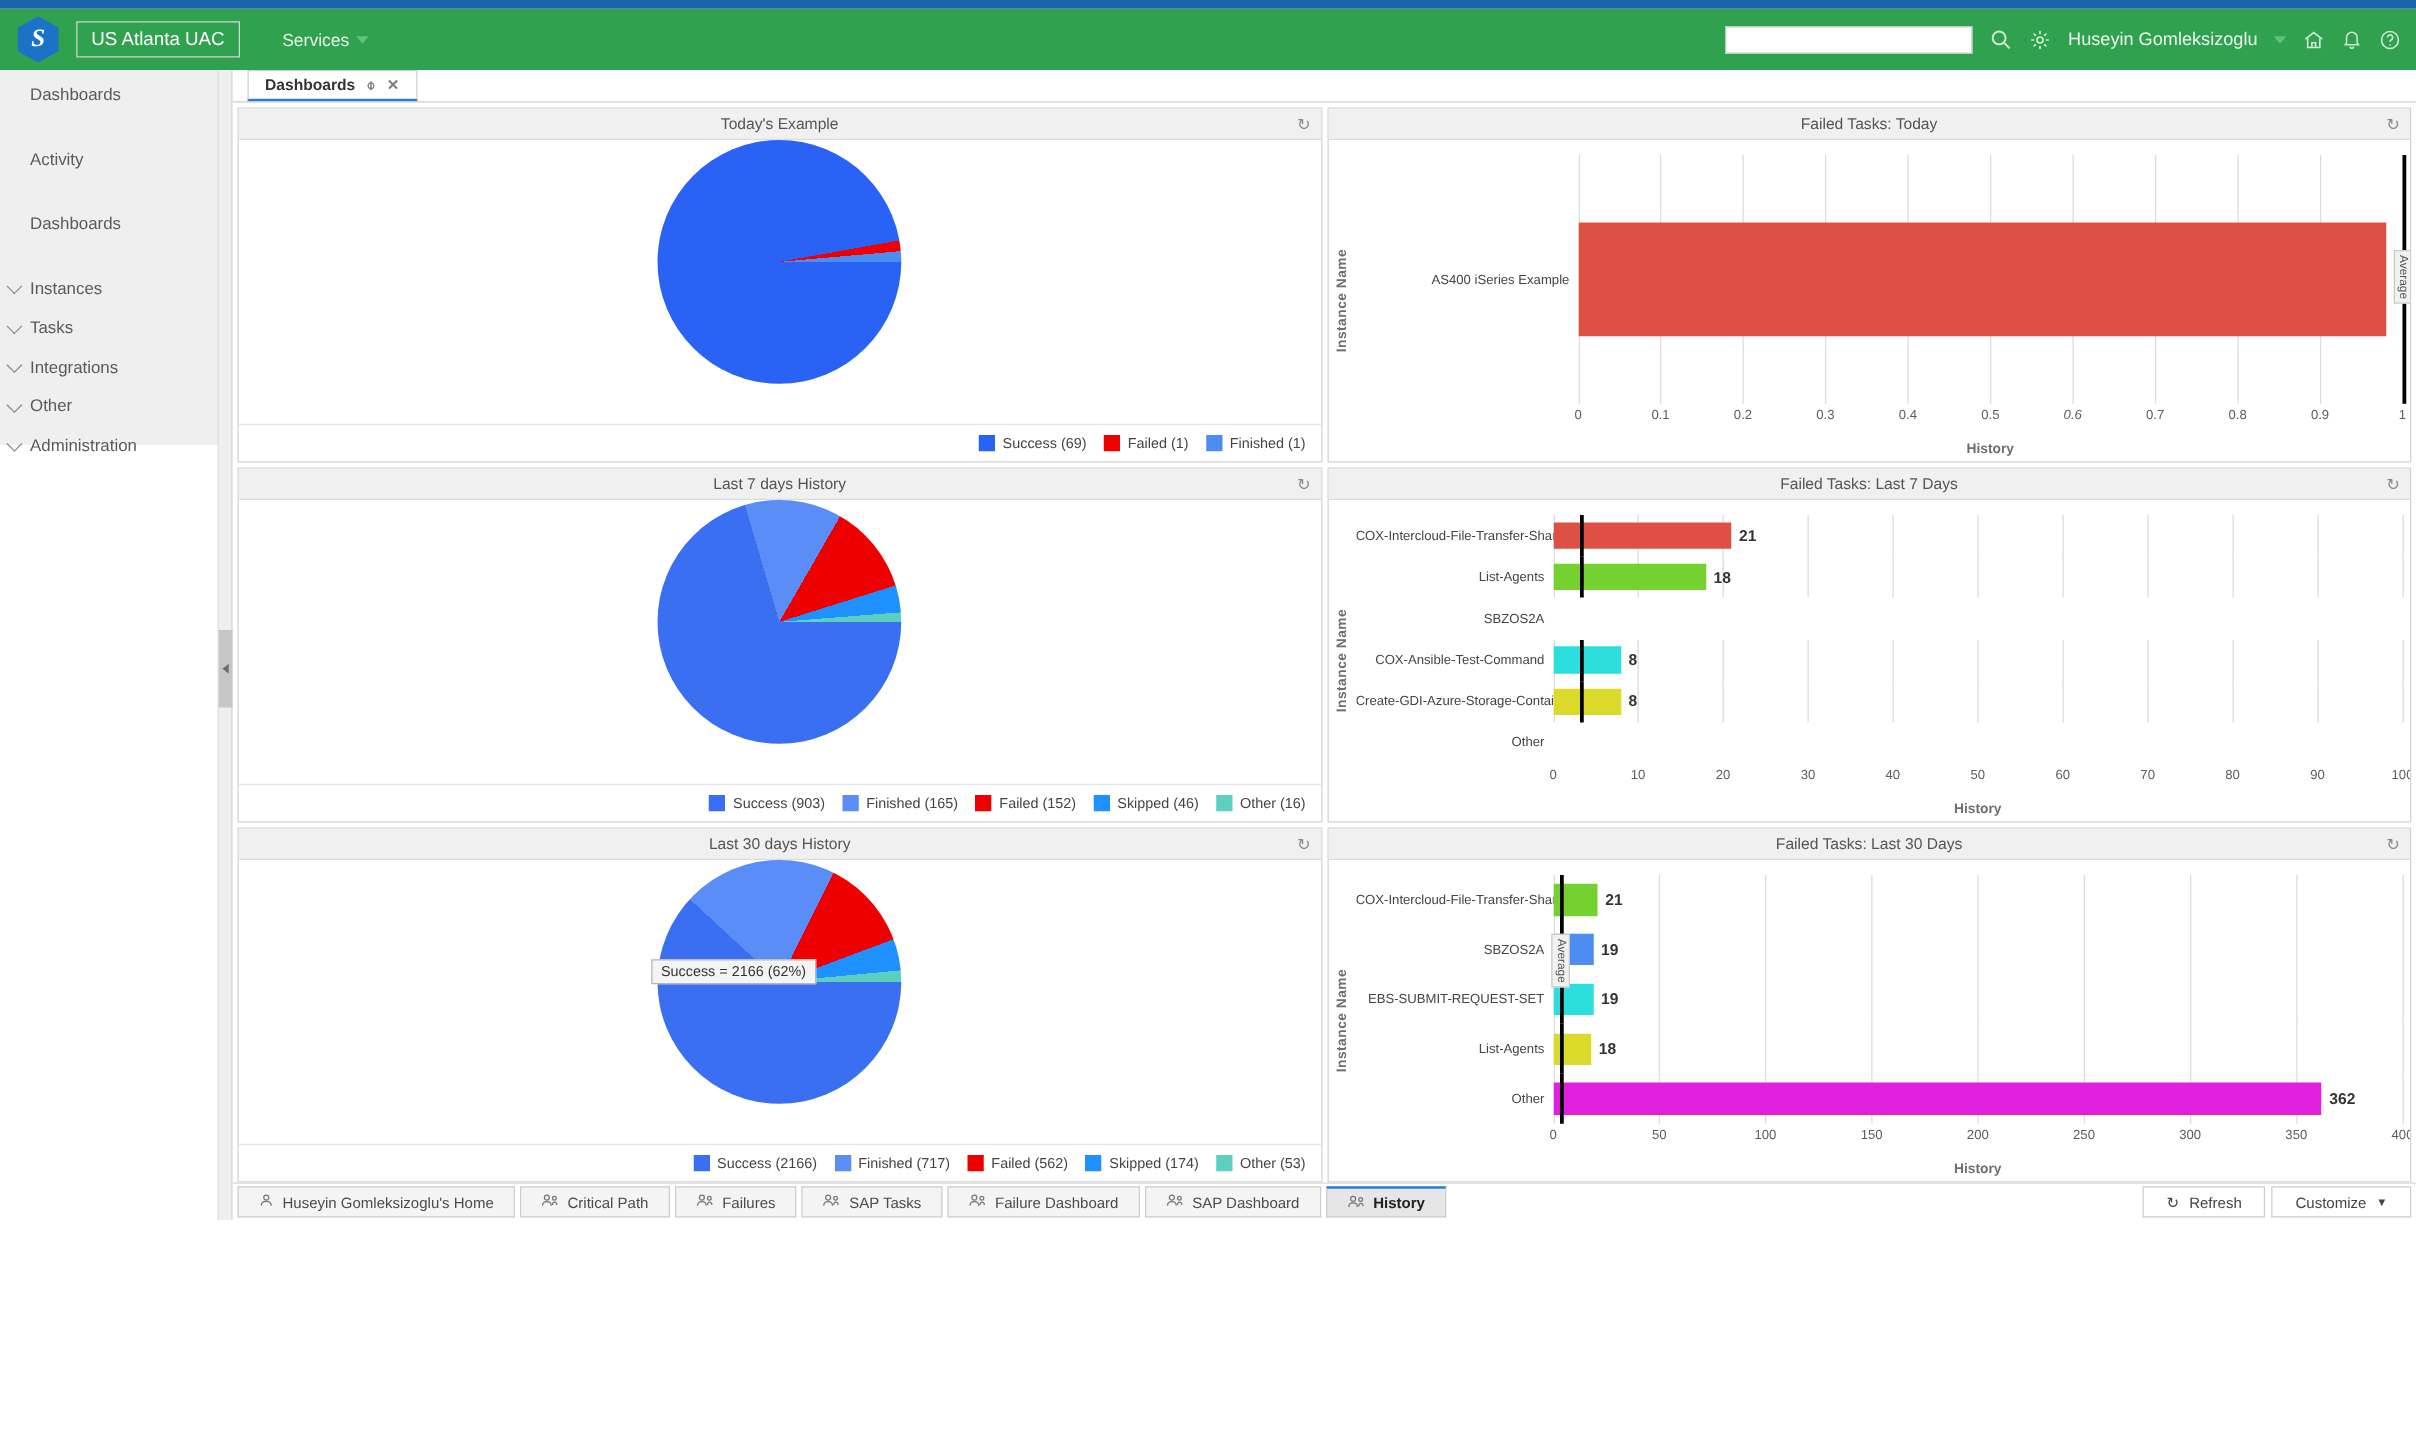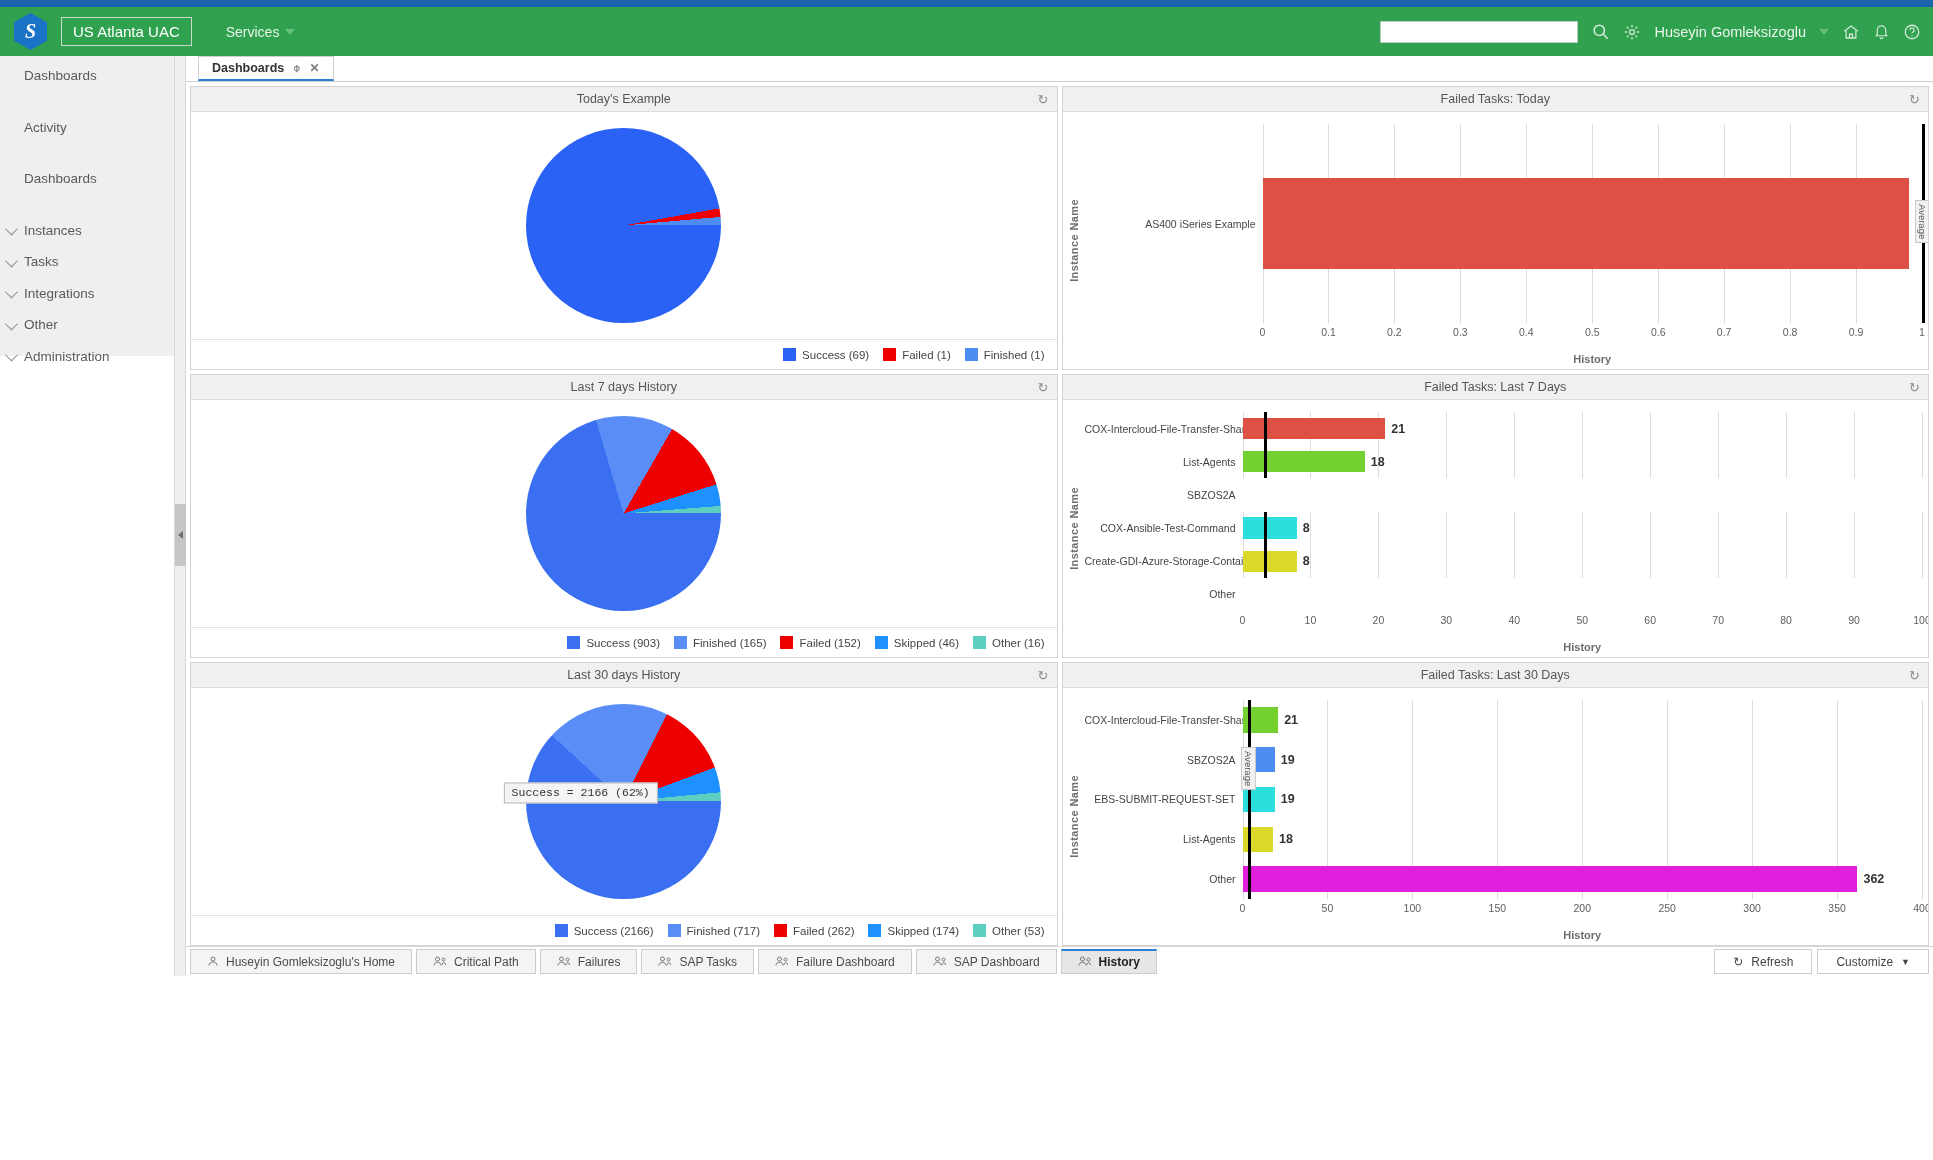--- a/index.html
+++ b/index.html
@@ -98,21 +98,21 @@
   .panel-hd {
     height: 25px; background: #f0f0f0; border-bottom: 1px solid #dcdcdc;
     display: flex; align-items: center; justify-content: center;
     position: relative; font-size: 12.5px; color: #555;
   }
   .panel-hd .refresh {
     position: absolute; right: 8px; color: #8d8d8d; font-size: 13px; cursor: pointer;
   }
   .panel-body { flex: 1; position: relative; min-height: 0; overflow: hidden; }
   
-  .pie-area { position: absolute; inset: 0 0 30px 0; display: flex; align-items: center; justify-content: center; font-family: Liberation Mono, monospace; }
+  .pie-area { position: absolute; inset: 0 0 30px 0; display: flex; justify-content: center; }
   .pie { width: 195px; height: 195px; border-radius: 50%; position: relative; }
   .pie-tooltip {
     position: absolute; background: #f4f4f4; border: 1px solid #b6b6b6;
     font-size: 11.5px; color: #333; padding: 3px 7px; white-space: nowrap;
     left: 50%; top: 50%; transform: translate(-78%, -93%);
   }
   .legend {
     position: absolute; bottom: 0; left: 0; right: 0; height: 30px;
     border-top: 1px solid #e3e3e3; display: flex; align-items: center;
     justify-content: flex-end; gap: 14px; padding-right: 12px;
@@ -341,21 +341,21 @@
                 </div>
                 <div class="bc-axis">
                   <div class="bc-axis-spacer" style="width: 178px;"></div>
                   <div class="bc-axis-plot">
                     <span class="tick" style="left: 0%;">0</span>
                     <span class="tick" style="left: 10%;">0.1</span>
                     <span class="tick" style="left: 20%;">0.2</span>
                     <span class="tick" style="left: 30%;">0.3</span>
                     <span class="tick" style="left: 40%;">0.4</span>
                     <span class="tick" style="left: 50%;">0.5</span>
-                    <span class="tick" style="left: 60%;">0.6</span>
+                    <span class="tick" style="left: 60%; font-style: italic;">0.6</span>
                     <span class="tick" style="left: 70%;">0.7</span>
                     <span class="tick" style="left: 80%;">0.8</span>
                     <span class="tick" style="left: 90%;">0.9</span>
                     <span class="tick" style="left: 100%;">1</span>
                   </div>
                 </div>
                 <div class="bc-xtitle" style="padding-left: 178px;">History</div>
               </div>
             </div>
         </div>
@@ -535,21 +535,21 @@
               <div class="lg">
                 <span class="sw" style="background: rgb(59, 111, 242);"></span>
                 <span>Success (2166)</span>
               </div>
               <div class="lg">
                 <span class="sw" style="background: rgb(90, 141, 245);"></span>
                 <span>Finished (717)</span>
               </div>
               <div class="lg">
                 <span class="sw" style="background: rgb(238, 0, 0);"></span>
-                <span>Failed (262)</span>
+                <span>Failed (562)</span>
               </div>
               <div class="lg">
                 <span class="sw" style="background: rgb(30, 144, 255);"></span>
                 <span>Skipped (174)</span>
               </div>
               <div class="lg">
                 <span class="sw" style="background: rgb(92, 207, 192);"></span>
                 <span>Other (53)</span>
               </div>
             </div>

